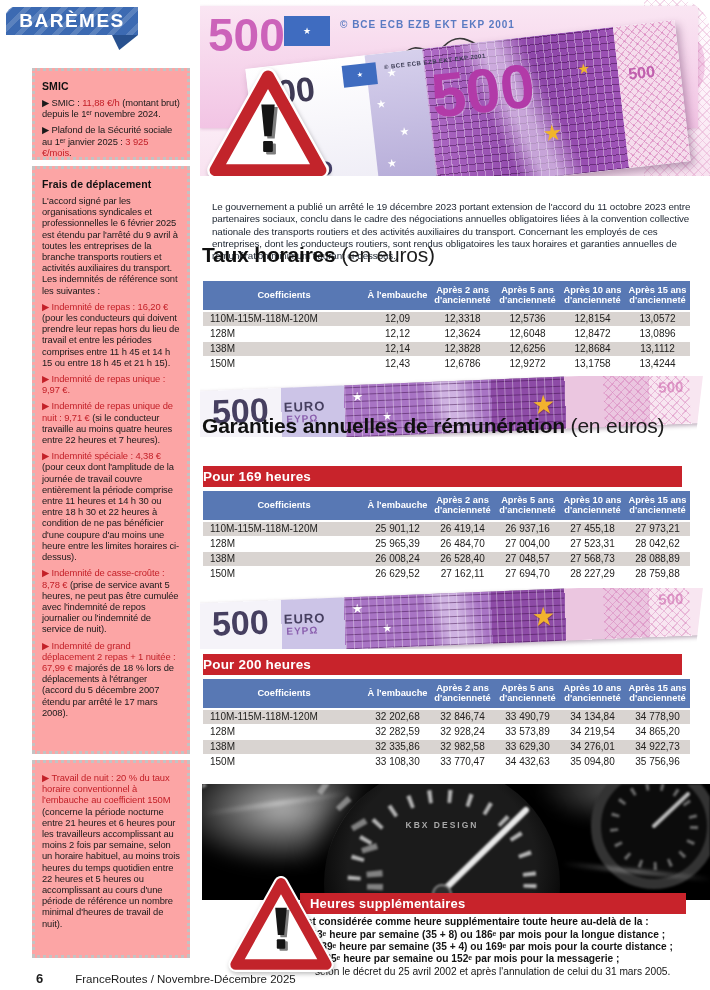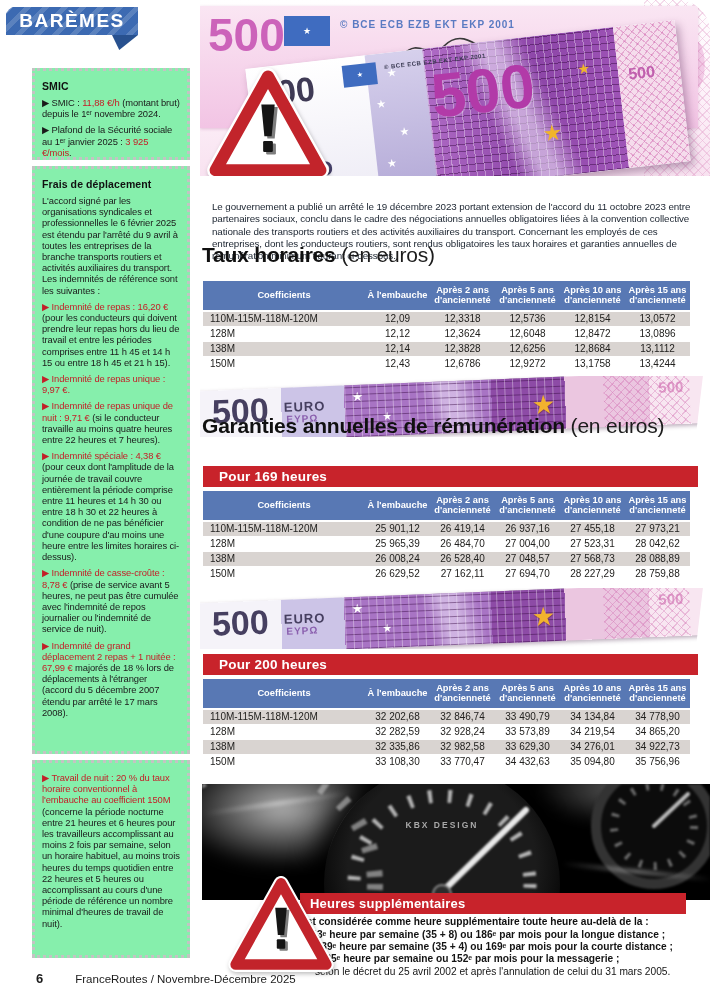--- a/index.html
+++ b/index.html
@@ -11,21 +11,21 @@
   .banner{left:6px;top:7px;width:132px;height:28px;background:#3c6ab2;
           background-image:repeating-linear-gradient(135deg,rgba(255,255,255,.16) 0 5px,transparent 5px 13px);
           display:flex;align-items:center;justify-content:center;}
   .banner span{color:#fff;font-weight:bold;font-size:19px;letter-spacing:1.5px;}
   .banner-tail{left:112px;top:35px;width:26px;height:15px;background:#28518f;
                clip-path:polygon(0 0,100% 0,28% 100%);}
 
   
   .sidebar{left:32px;top:68px;width:158px;}
   .side-box{border:3px dotted #c3c3c3;padding:9px 7px 8px 7px;margin-bottom:6px;
-            overflow:hidden;background:#86efac;box-sizing:border-box;}
+            overflow:hidden;background:#fca5a5;box-sizing:border-box;}
   .side-box:nth-child(1){height:92px;}
   .side-box:nth-child(2){height:588px;}
   .side-box:nth-child(3){height:198px;}
   .side-title{margin:0 0 5px 0;font-size:10.5px;font-weight:bold;color:#111;letter-spacing:.1px;}
   .side-para{margin:0 0 5px 0;font-size:9.4px;line-height:11.2px;letter-spacing:-.1px;color:#1a1a1a;}
   .side-para .red{color:#c32028;}
 
   
   .hero{left:200px;top:0;width:510px;height:176px;overflow:hidden;}
   .hero-bg{inset:0;background:linear-gradient(180deg,#ffffff,#fdf1f9 55%,#f8e2f0);}
@@ -92,21 +92,21 @@
                 padding:4px 2px;text-align:center;vertical-align:middle;}
   table.rate th.c-coef{width:158px;}
   table.rate td{font-size:10px;color:#22211f;text-align:center;padding:1.5px 3px;line-height:11px;}
   table.rate td.c-coef{text-align:left;padding-left:7px;}
   table.rate tbody tr{border-top:1.5px solid #fff;}
   table.rate thead tr{border-bottom:2px solid #fff;}
   table.rate tbody tr:nth-child(odd){background:#d9d4d1;}
   table.rate tbody tr:nth-child(even){background:#fff;}
 
   .band{height:15px;background:#c8232b;color:#fff;font-size:13.5px;font-weight:bold;
-        padding:3px 0 3px 16px;width:479px;letter-spacing:.2px;}
+        padding:3px 0 3px 0;width:479px;letter-spacing:.2px;}
   .band1{left:203px;top:466px;}
   .band2{left:203px;top:654px;}
 
   
   .strip{width:510px;height:61px;overflow:hidden;}
   .strip1{left:200px;top:376px;}
   .strip2{left:200px;top:588px;}
   .strip-inner{position:absolute;left:-8px;top:5px;width:526px;height:52px;transform:rotate(-2.3deg);
       background:linear-gradient(90deg,#f5f3f9 0 17%,#ccc4e7 17% 29%,#a874c4 29% 57%,#8d4ba6 57% 71%,#ebc6e0 71% 87%,#f8e6f1 87% 100%);
       box-shadow:0 2px 4px rgba(60,20,60,.35);}

